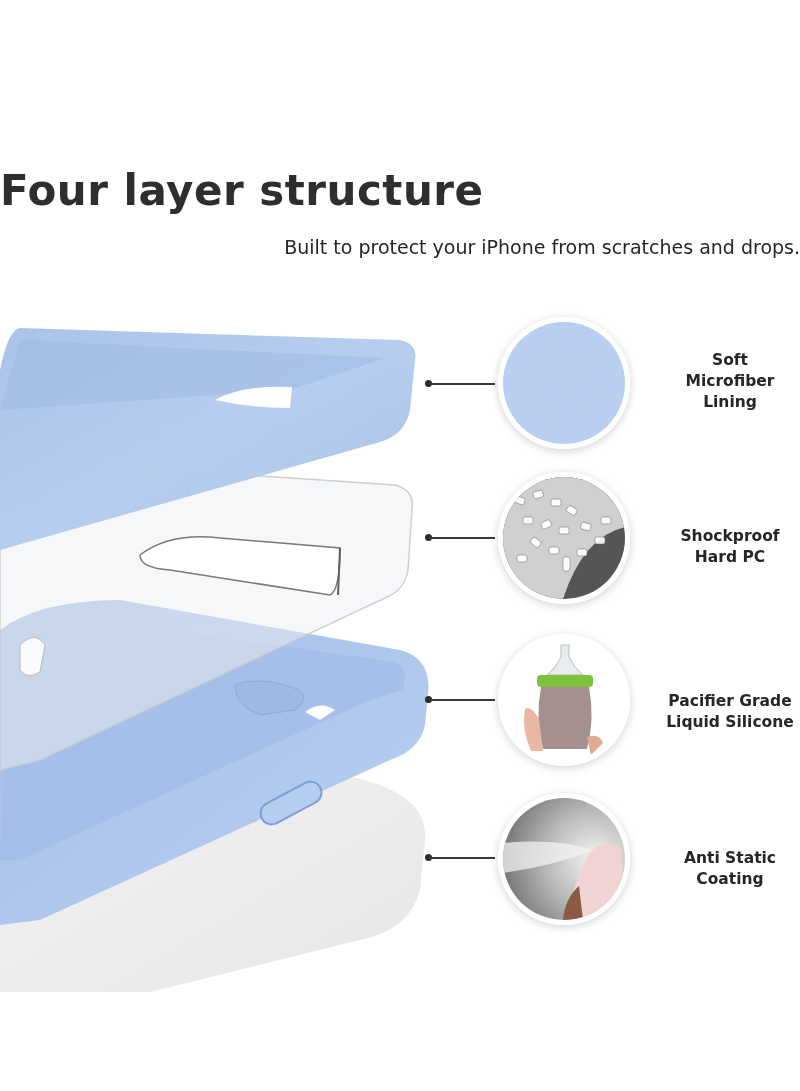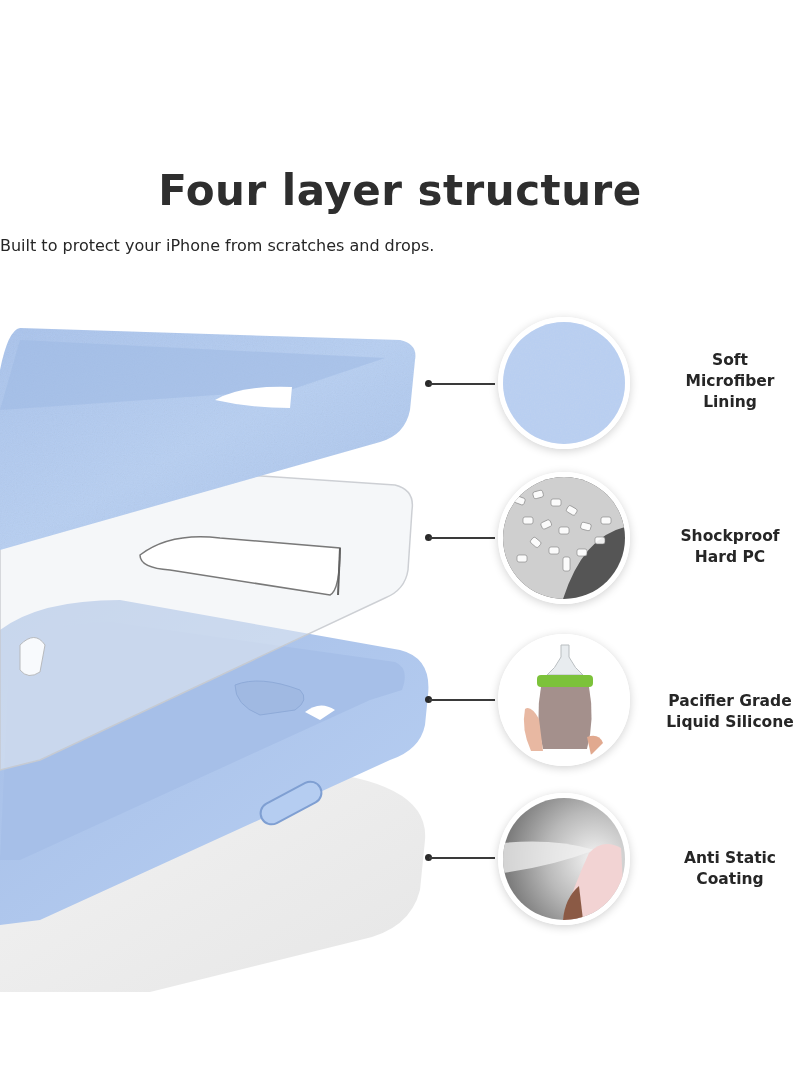--- a/index.html
+++ b/index.html
@@ -1,26 +1,26 @@
 <!DOCTYPE html>
 <html><head>
   <meta charset="utf-8">
   <style>
     * { box-sizing: border-box; margin: 0; padding: 0; }
     html, body { width: 800px; height: 1091px; background: #ffffff; overflow: hidden; }
     body { position: relative; font-family: "DejaVu Sans", "Liberation Sans", sans-serif; color: #2b2b2b; }
 
     .title {
-      position: absolute; left: 0; top: 166px; width: 800px; text-align: center;
+      position: absolute; left: 0; top: 166px; width: 800px; 
       font-family: "DejaVu Sans", sans-serif; font-weight: bold; font-size: 42px;
       letter-spacing: 0.5px; color: #2e2e2e;
     }
     .subtitle {
-      position: absolute; left: 0; top: 236px; width: 800px; text-align: left;
-      font-family: "DejaVu Sans", sans-serif; font-size: 16px; color: #262626;
+      position: absolute; left: 0; top: 236px; width: 800px; text-align: right;
+      font-family: "DejaVu Sans", sans-serif; font-size: 19px; color: #262626;
     }
 
     .illustration { position: absolute; left: 0; top: 300px; width: 440px; height: 700px; }
 
     .connector { position: absolute; left: 425px; width: 70px; height: 8px; }
     .connector .dot { position: absolute; left: 0; top: 0; width: 7px; height: 7px; border-radius: 50%; background: #2a2a2a; }
     .connector .line { position: absolute; left: 4px; top: 3px; width: 66px; height: 1.5px; background: #3a3a3a; }
 
     .feature-circle {
       position: absolute; left: 498px; width: 132px; height: 132px; border-radius: 50%;

